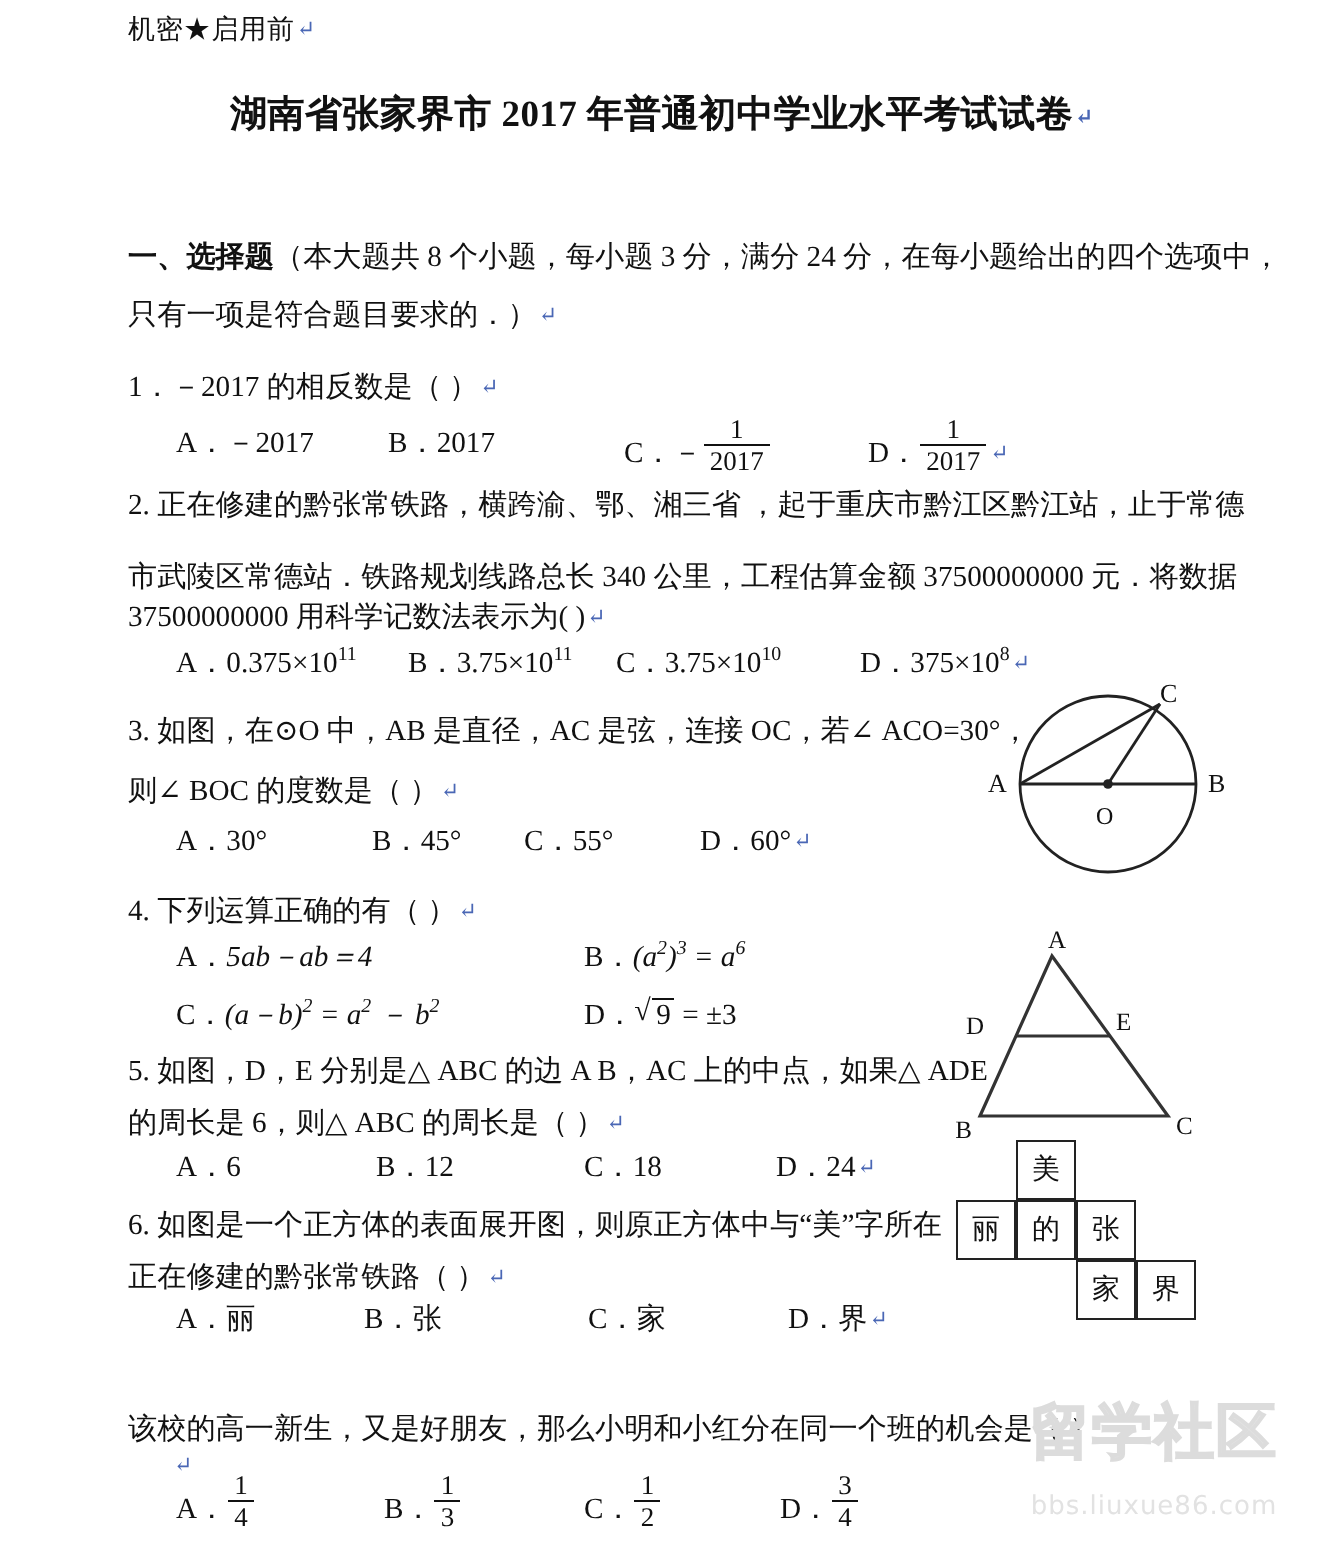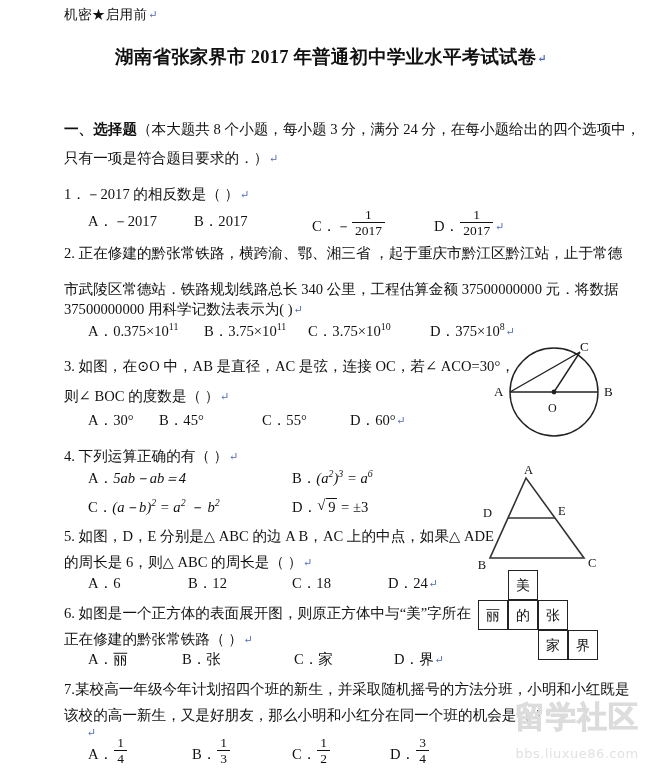--- a/index.html
+++ b/index.html
@@ -239,21 +239,21 @@
   <div class="blk" style="left:64px; top:351px;">
     <span>3.</span> <span>如图，在⊙O 中，AB 是直径，AC 是弦，连接 OC，若∠ ACO=30°，</span>
   </div>
   <div class="blk" style="left:64px; top:381px;">
     <span>则∠ BOC 的度数是（   ）</span><span class="pilcrow">↵</span>
   </div>
   <div class="opt-row" style="left:64px; top:411px; height:26px;">
     <span class="opt" style="left:24px;">
       <span>A．</span><span>30°</span>
     </span>
-    <span class="opt" style="left:95px;">
+    <span class="opt" style="left:122px;">
       <span>B．</span><span>45°</span>
     </span>
     <span class="opt" style="left:198px;">
       <span>C．</span><span>55°</span>
     </span>
     <span class="opt" style="left:286px;">
       <span>D．</span><span>60°</span><span class="pilcrow">↵</span>
     </span>
   </div>
 
@@ -347,23 +347,20 @@
 
   <div class="net">
     <div class="net-cell" style="left:30px; top:0px;">美</div>
     <div class="net-cell" style="left:0px;  top:30px;">丽</div>
     <div class="net-cell" style="left:30px; top:30px;">的</div>
     <div class="net-cell" style="left:60px; top:30px;">张</div>
     <div class="net-cell" style="left:60px; top:60px;">家</div>
     <div class="net-cell" style="left:90px; top:60px;">界</div>
   </div>
 
-  <div class="blk" style="left:64px; top:674px;">
-    <span>7.</span><span>某校高一年级今年计划招四个班的新生，并采取随机摇号的方法分班，小明和小红既是</span>
-  </div>
   <div class="blk" style="left:64px; top:700px;">
     <span>该校的高一新生，又是好朋友，那么小明和小红分在同一个班的机会是（      ）</span>
   </div>
   <div class="opt-row" style="left:64px; top:726px; height:44px;">
     <span class="pilcrow" style="position:absolute; left:22px; top:0;">↵</span>
     <span class="opt" style="left:24px; top:14px;">
       <span>A．</span><span class="frac"><span class="num">1</span><span class="den">4</span></span>
     </span>
     <span class="opt" style="left:128px; top:14px;">
       <span>B．</span><span class="frac"><span class="num">1</span><span class="den">3</span></span>

